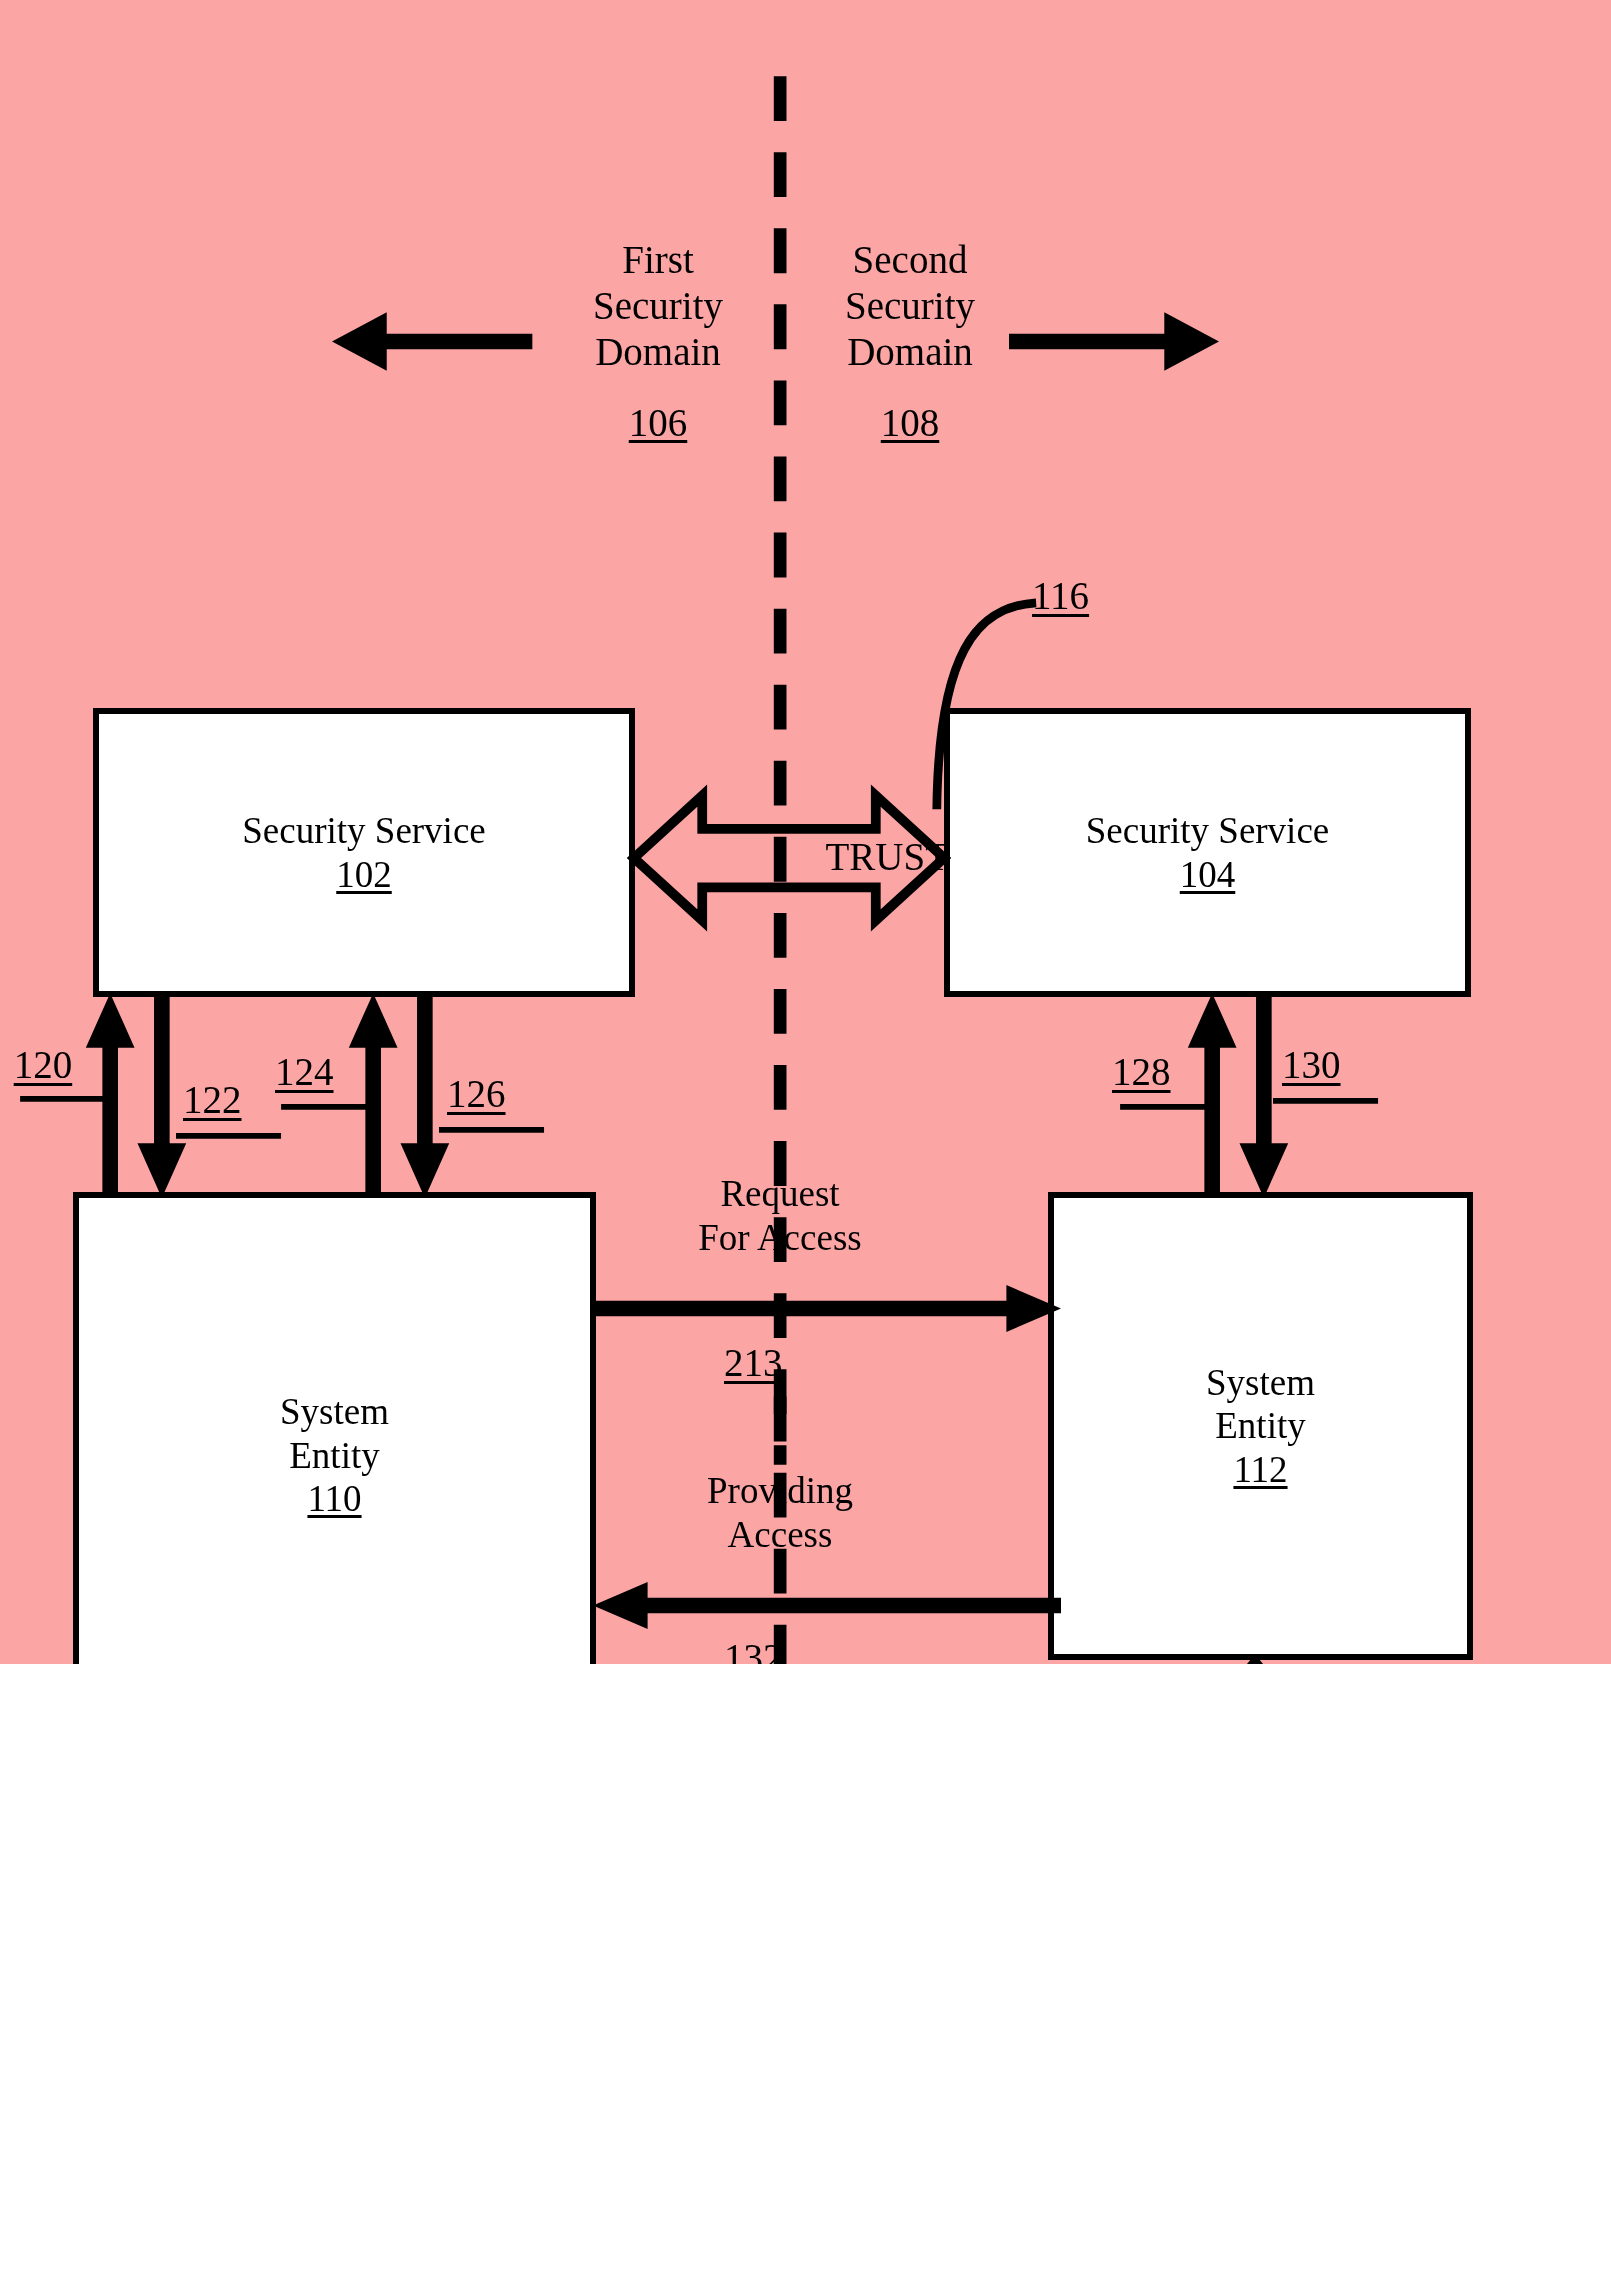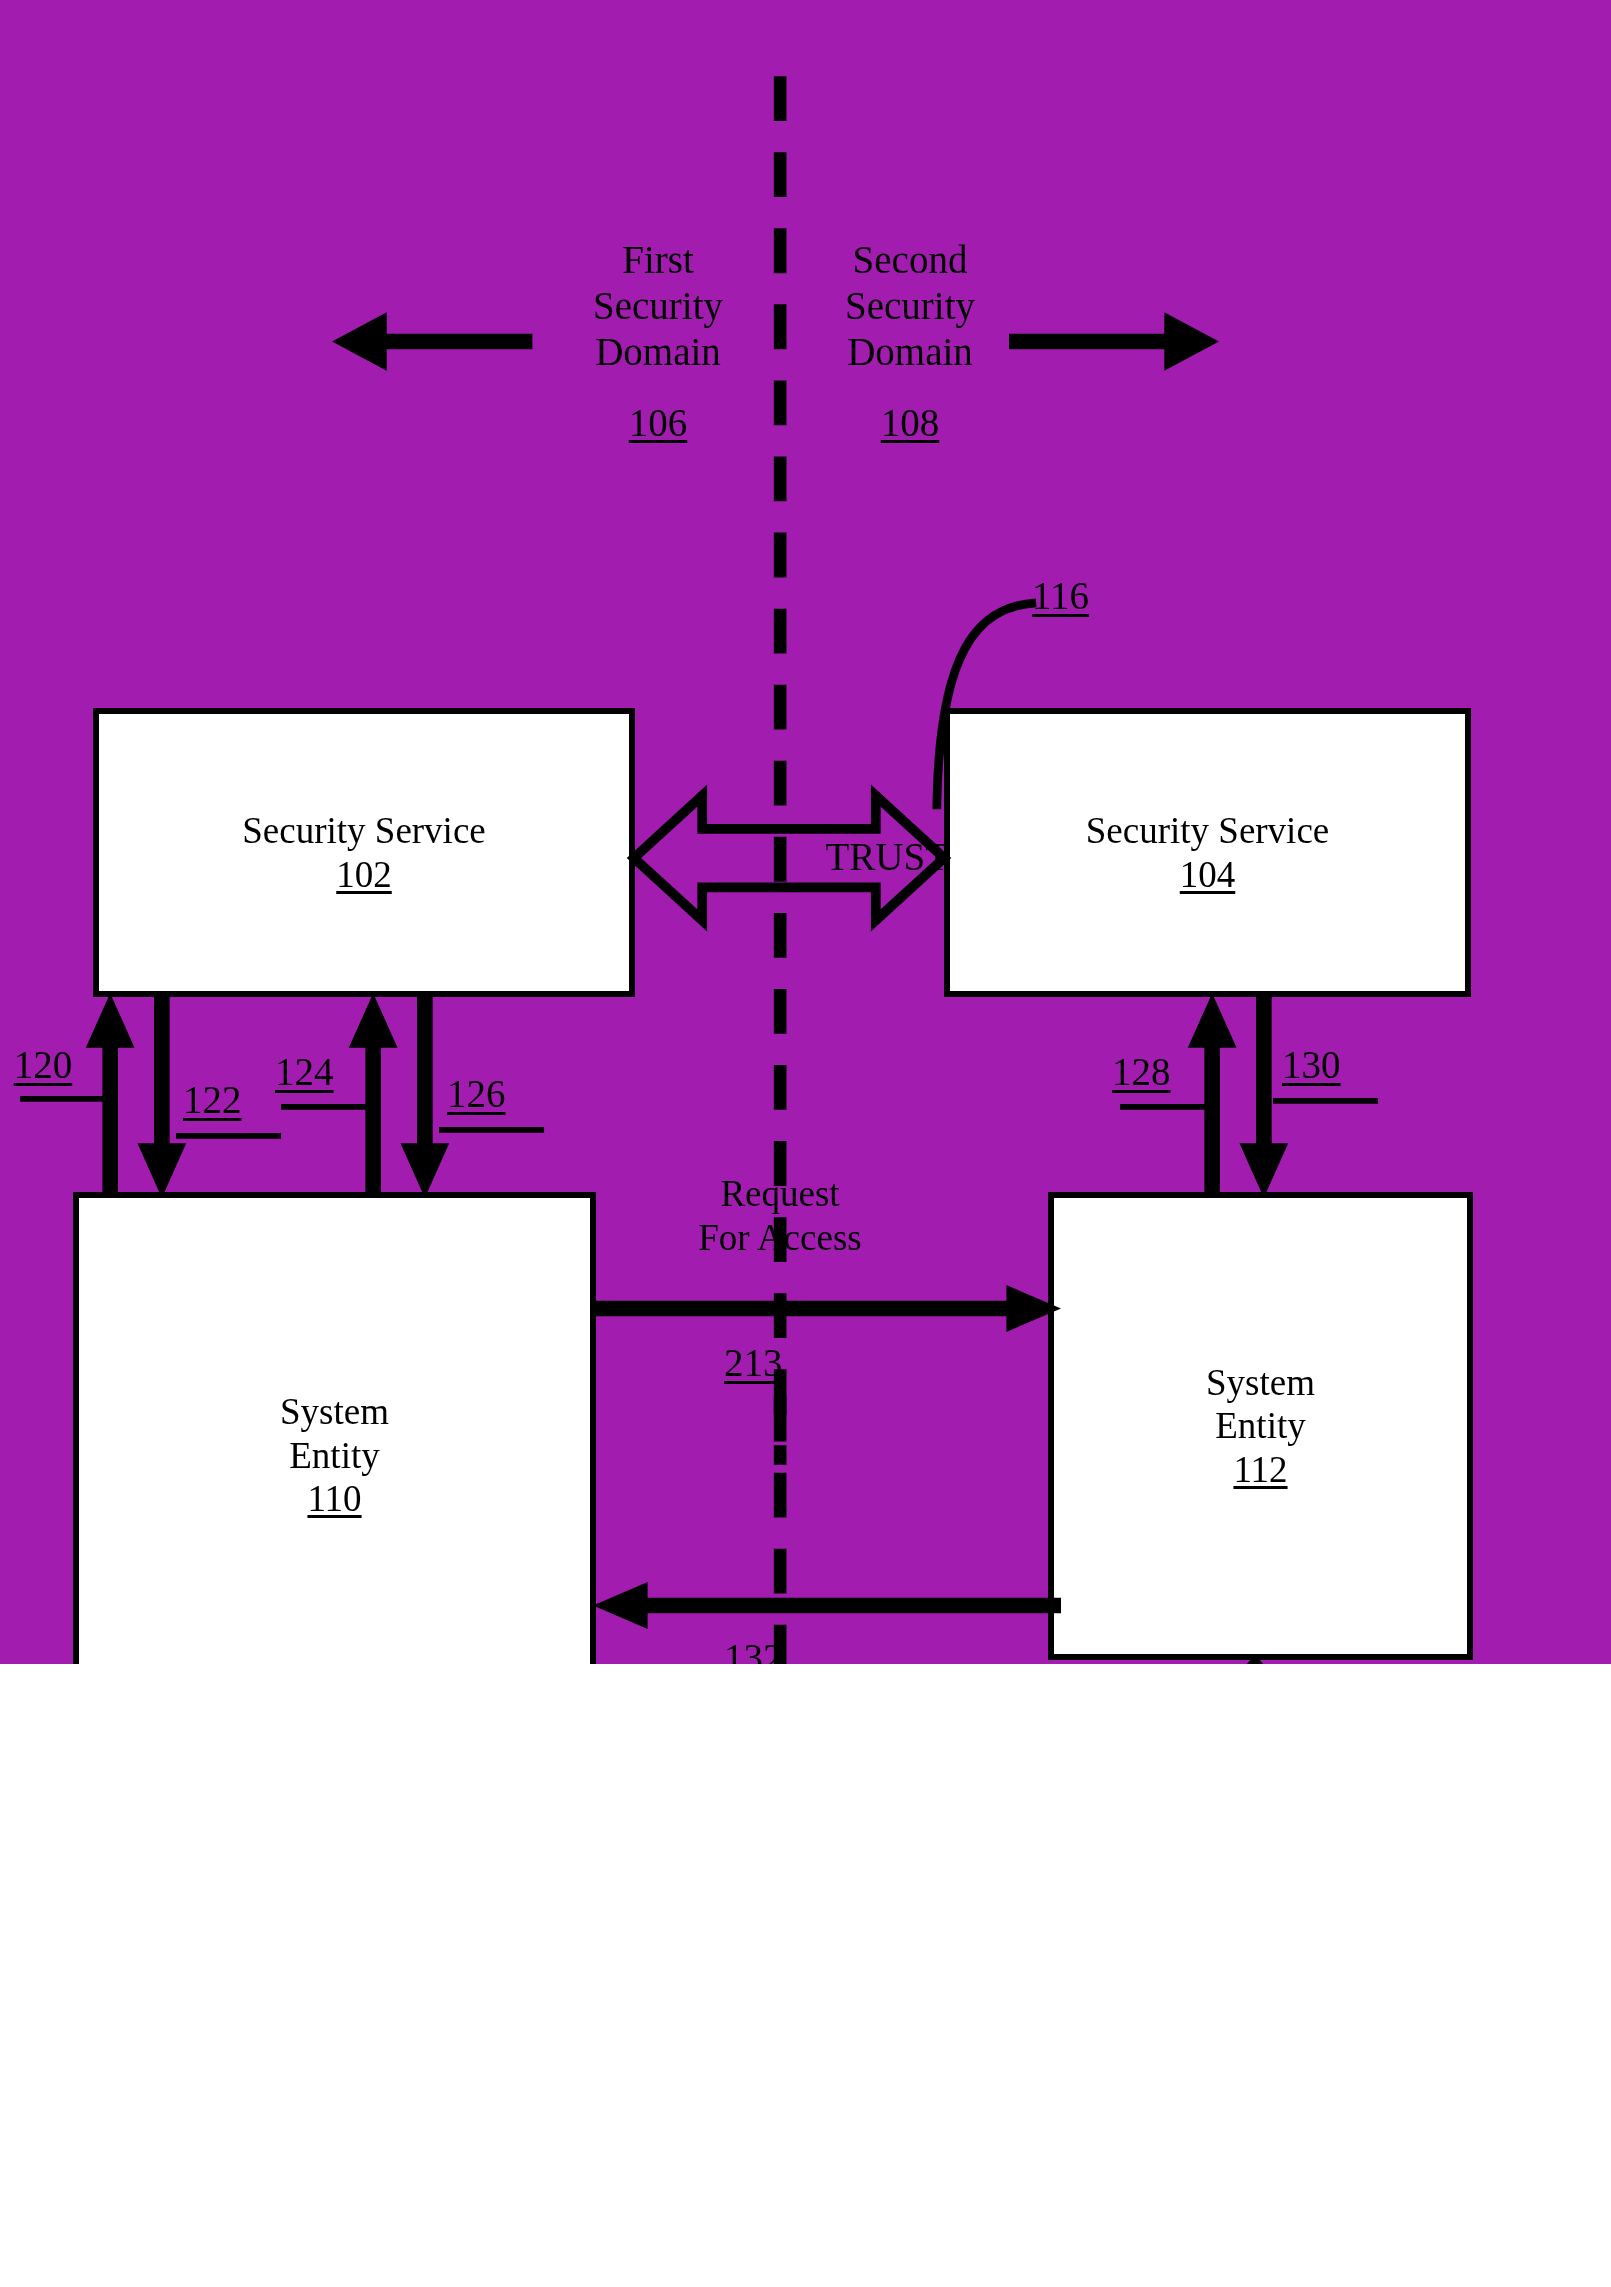--- a/index.html
+++ b/index.html
@@ -4,21 +4,21 @@
 <style>
   html, body {
     margin: 0;
     padding: 0;
     background: #ffffff;
   }
   #page {
     position: relative;
     width: 1611px;
     height: 1664px;
-    background: #a21caf;
+    background: #fca5a5;
     font-family: "Liberation Serif", "DejaVu Serif", serif;
     color: #000000;
     overflow: hidden;
   }
   .abs { position: absolute; }
 
   
   .box {
     border: 6.8px solid #000;
     background: #fff;
@@ -181,20 +181,22 @@
     <div class="ref">112</div>
   </div>
 
   <div class="abs caption" style="left:614px; top:1172px; width:332px;">Request
 For Access</div>
   <svg class="abs" style="left:593px; top:1285px;" width="468" height="47" viewBox="0 0 480 48">
     <path class="filled" d="M 480,24 L 424,0 L 424,16 L 0,16 L 0,32 L 424,32 L 424,48 Z"></path>
   </svg>
   <div class="abs ref-num" style="left:724px; top:1340px;">213</div>
 
+  <div class="abs caption" style="left:614px; top:1469px; width:332px;">Providing
+Access</div>
   <svg class="abs" style="left:593px; top:1582px;" width="468" height="47" viewBox="0 0 480 48">
     <path class="filled" d="M 0,24 L 56,0 L 56,16 L 480,16 L 480,32 L 56,32 L 56,48 Z"></path>
   </svg>
   <div class="abs ref-num" style="left:724px; top:1635px;">132</div>
 
   <svg class="abs" style="left:1211px; top:1658px;" width="88" height="234" viewBox="0 0 90 240">
     <path class="stroke" stroke-width="10" stroke-linejoin="miter" d="M 45,4 L 86,54 L 65,54 L 65,186 L 86,186 L 45,236 L 4,186 L 25,186 L 25,54 L 4,54 Z"></path>
   </svg>
 
 

